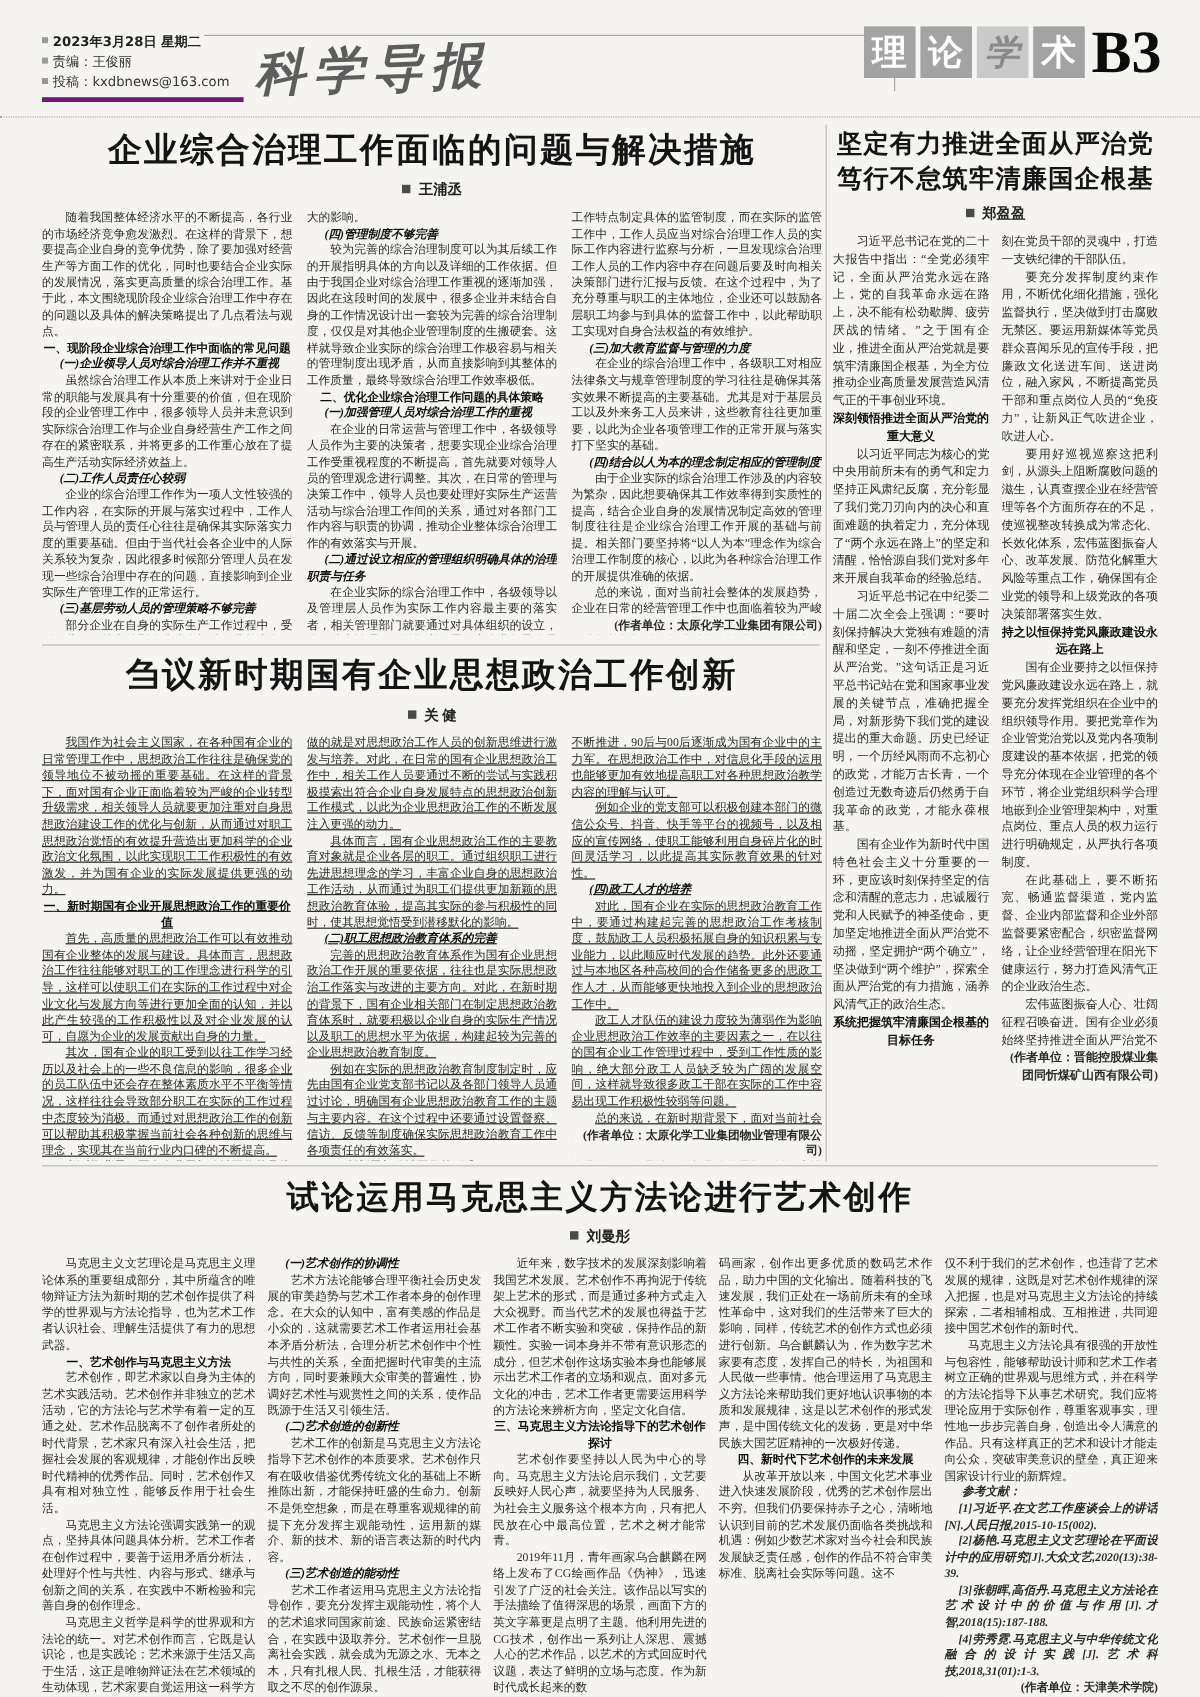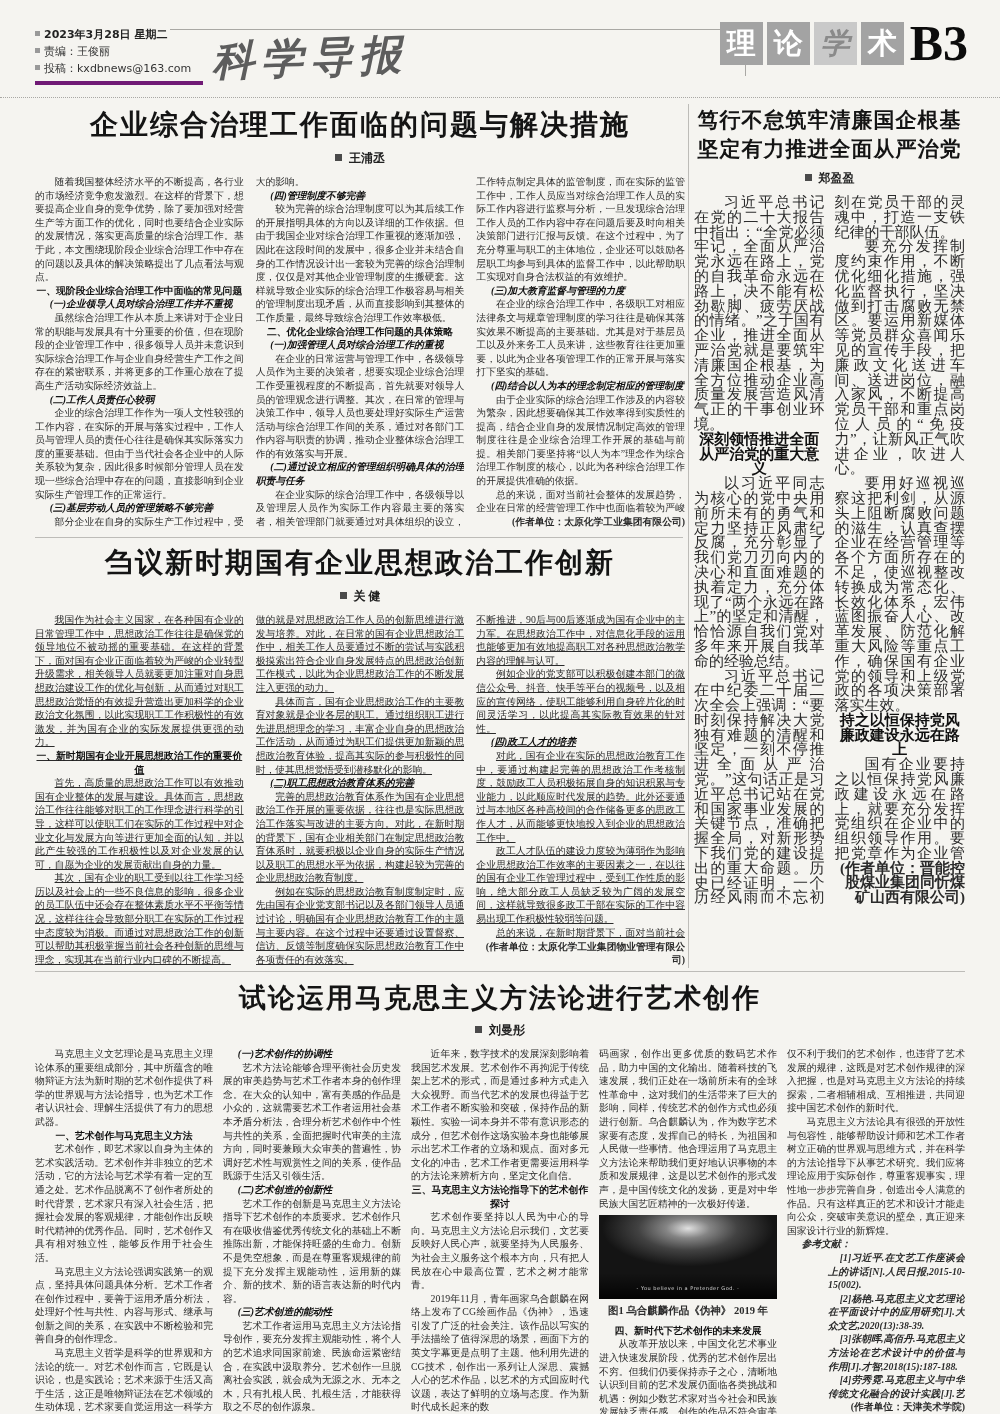--- a/index.html
+++ b/index.html
@@ -38,27 +38,27 @@
   .body-cols{display:flex;text-align:justify;}
   .ncol{flex:1 1 0;overflow:hidden;position:relative;}
   .blk{margin:0;}
   .blk.p{text-indent:2em;}
   .blk.pc{text-indent:0;}
   .blk.h1{font-weight:bold;color:#101010;text-align:center;font-family:"DejaVu Sans",sans-serif;text-indent:0;}
   .blk.h2{font-weight:bold;font-style:italic;color:#101010;text-indent:1.5em;}
   .blk.author{font-weight:bold;text-align:right;position:absolute;left:0;right:0;bottom:0;
               background:var(--paper);padding-top:1px;text-indent:0;}
   .blk.refhead{font-weight:bold;font-style:italic;text-indent:1.5em;}
-  .blk.ref{font-style:italic;font-weight:600;text-indent:1.2em;margin-left:41px;}
+  .blk.ref{font-style:italic;font-weight:600;text-indent:1.2em;}
 
   
   .a12 .body-cols{gap:12px;font-size:9.8px;line-height:13.6px;}
   .a12 .art-title{font-size:28px;}
   
-  .a3 .body-cols{gap:10px;font-size:15px;line-height:14.8px;}
+  .a3 .body-cols{gap:10px;font-size:10px;line-height:14.8px;}
   .a3 .art-title{font-size:21px;line-height:29px;letter-spacing:1px;}
   
   .a4 .body-cols{gap:10px;font-size:9.8px;line-height:13.6px;}
   .a4 .art-title{font-size:27px;}
 
   
   .figure{margin:5px 0 6px 0;}
   .fig-art{height:84px;position:relative;
      background:
        radial-gradient(ellipse 62% 58% at 50% 16%, rgba(235,235,235,.95) 0%, rgba(150,150,150,.85) 20%, rgba(70,70,70,.9) 45%, rgba(20,20,20,1) 78%),
@@ -158,22 +158,22 @@
           <div class="blk p">对此，国有企业在实际的思想政治教育工作中，要通过构建起完善的思想政治工作考核制度，鼓励政工人员积极拓展自身的知识积累与专业能力，以此顺应时代发展的趋势。此外还要通过与本地区各种高校间的合作储备更多的思政工作人才，从而能够更快地投入到企业的思想政治工作中。</div>
           <div class="blk p">政工人才队伍的建设力度较为薄弱作为影响企业思想政治工作效率的主要因素之一，在以往的国有企业工作管理过程中，受到工作性质的影响，绝大部分政工人员缺乏较为广阔的发展空间，这样就导致很多政工干部在实际的工作中容易出现工作积极性较弱等问题。</div>
           <div class="blk p">总的来说，在新时期背景下，面对当前社会整体建设工作水平的提升，广大国有企业也正面临着较为严峻的思想政治工作改革要求。对此，企业的政工人员就要创新具体的思想政治教育模式与理念，提高其实际的工作积极性，并以此为企业实际生产效率的提高打下更加坚实的基础。</div>
           <div class="blk author">(作者单位：太原化学工业集团物业管理有限公司)</div>
         </div>
     </div>
   </div>
 
   <div class="art a3" style="left:694px;top:106px;width:271px;">
     <div class="art-title">
+      <div>坚定有力推进全面从严治党</div>
       <div>笃行不怠筑牢清廉国企根基</div>
-      <div>坚定有力推进全面从严治党</div>
     </div>
     <div class="byline"><span class="bmark"></span><span>郑盈盈</span></div>
     <div class="body-cols" style="margin-top:8px;height:710px;">
       <div class="ncol">
           <div class="blk p">习近平总书记在党的二十大报告中指出：“全党必须牢记，全面从严治党永远在路上，党的自我革命永远在路上，决不能有松劲歇脚、疲劳厌战的情绪。”之于国有企业，推进全面从严治党就是要筑牢清廉国企根基，为全方位推动企业高质量发展营造风清气正的干事创业环境。</div>
           <div class="blk h1">深刻领悟推进全面从严治党的重大意义</div>
           <div class="blk p">以习近平同志为核心的党中央用前所未有的勇气和定力坚持正风肃纪反腐，充分彰显了我们党刀刃向内的决心和直面难题的执着定力，充分体现了“两个永远在路上”的坚定和清醒，恰恰源自我们党对多年来开展自我革命的经验总结。</div>
           <div class="blk p">习近平总书记在中纪委二十届二次全会上强调：“要时刻保持解决大党独有难题的清醒和坚定，一刻不停推进全面从严治党。”这句话正是习近平总书记站在党和国家事业发展的关键节点，准确把握全局，对新形势下我们党的建设提出的重大命题。历史已经证明，一个历经风雨而不忘初心的政党，才能万古长青，一个创造过无数奇迹后仍然勇于自我革命的政党，才能永葆根基。</div>
           <div class="blk p">国有企业作为新时代中国特色社会主义十分重要的一环，更应该时刻保持坚定的信念和清醒的意志力，忠诚履行党和人民赋予的神圣使命，更加坚定地推进全面从严治党不动摇，坚定拥护“两个确立”，坚决做到“两个维护”，探索全面从严治党的有力措施，涵养风清气正的政治生态。</div>
           <div class="blk h1">系统把握筑牢清廉国企根基的目标任务</div>
@@ -211,26 +211,20 @@
           <div class="blk p">艺术工作者运用马克思主义方法论指导创作，要充分发挥主观能动性，将个人的艺术追求同国家前途、民族命运紧密结合，在实践中汲取养分。艺术创作一旦脱离社会实践，就会成为无源之水、无本之木，只有扎根人民、扎根生活，才能获得取之不尽的创作源泉。</div>
         </div>
       <div class="ncol">
           <div class="blk p">近年来，数字技术的发展深刻影响着我国艺术发展。艺术创作不再拘泥于传统架上艺术的形式，而是通过多种方式走入大众视野。而当代艺术的发展也得益于艺术工作者不断实验和突破，保持作品的新颖性。实验一词本身并不带有意识形态的成分，但艺术创作这场实验本身也能够展示出艺术工作者的立场和观点。面对多元文化的冲击，艺术工作者更需要运用科学的方法论来辨析方向，坚定文化自信。</div>
           <div class="blk h1">三、马克思主义方法论指导下的艺术创作探讨</div>
           <div class="blk p">艺术创作要坚持以人民为中心的导向。马克思主义方法论启示我们，文艺要反映好人民心声，就要坚持为人民服务、为社会主义服务这个根本方向，只有把人民放在心中最高位置，艺术之树才能常青。</div>
           <div class="blk p">2019年11月，青年画家乌合麒麟在网络上发布了CG绘画作品《伪神》，迅速引发了广泛的社会关注。该作品以写实的手法描绘了值得深思的场景，画面下方的英文字幕更是点明了主题。他利用先进的CG技术，创作出一系列让人深思、震撼人心的艺术作品，以艺术的方式回应时代议题，表达了鲜明的立场与态度。作为新时代成长起来的数</div>
         </div>
       <div class="ncol">
           <div class="blk pc">码画家，创作出更多优质的数码艺术作品，助力中国的文化输出。随着科技的飞速发展，我们正处在一场前所未有的全球性革命中，这对我们的生活带来了巨大的影响，同样，传统艺术的创作方式也必须进行创新。乌合麒麟认为，作为数字艺术家要有态度，发挥自己的特长，为祖国和人民做一些事情。他合理运用了马克思主义方法论来帮助我们更好地认识事物的本质和发展规律，这是以艺术创作的形式发声，是中国传统文化的发扬，更是对中华民族大国艺匠精神的一次极好传递。</div>
-          <div class="figure">
-            <div class="fig-art">
-              <div class="fig-overlay">- You believe in a Pretender God. -</div>
-            </div>
-            <div class="fig-cap">图1 乌合麒麟作品《伪神》 2019 年</div>
-          </div>
           <div class="blk h1">四、新时代下艺术创作的未来发展</div>
           <div class="blk p">从改革开放以来，中国文化艺术事业进入快速发展阶段，优秀的艺术创作层出不穷。但我们仍要保持赤子之心，清晰地认识到目前的艺术发展仍面临各类挑战和机遇：例如少数艺术家对当今社会和民族发展缺乏责任感，创作的作品不符合审美标准、脱离社会实际等问题。这不</div>
         </div>
       <div class="ncol">
           <div class="blk pc">仅不利于我们的艺术创作，也违背了艺术发展的规律，这既是对艺术创作规律的深入把握，也是对马克思主义方法论的持续探索，二者相辅相成、互相推进，共同迎接中国艺术创作的新时代。</div>
           <div class="blk p">马克思主义方法论具有很强的开放性与包容性，能够帮助设计师和艺术工作者树立正确的世界观与思维方式，并在科学的方法论指导下从事艺术研究。我们应将理论应用于实际创作，尊重客观事实，理性地一步步完善自身，创造出令人满意的作品。只有这样真正的艺术和设计才能走向公众，突破审美意识的壁垒，真正迎来国家设计行业的新辉煌。</div>
           <div class="blk refhead">参考文献：</div>
           <div class="blk ref">[1]习近平.在文艺工作座谈会上的讲话[N].人民日报,2015-10-15(002).</div>
           <div class="blk ref">[2]杨艳.马克思主义文艺理论在平面设计中的应用研究[J].大众文艺,2020(13):38-39.</div>
           <div class="blk ref">[3]张朝晖,高佰丹.马克思主义方法论在艺术设计中的价值与作用[J].才智,2018(15):187-188.</div>

